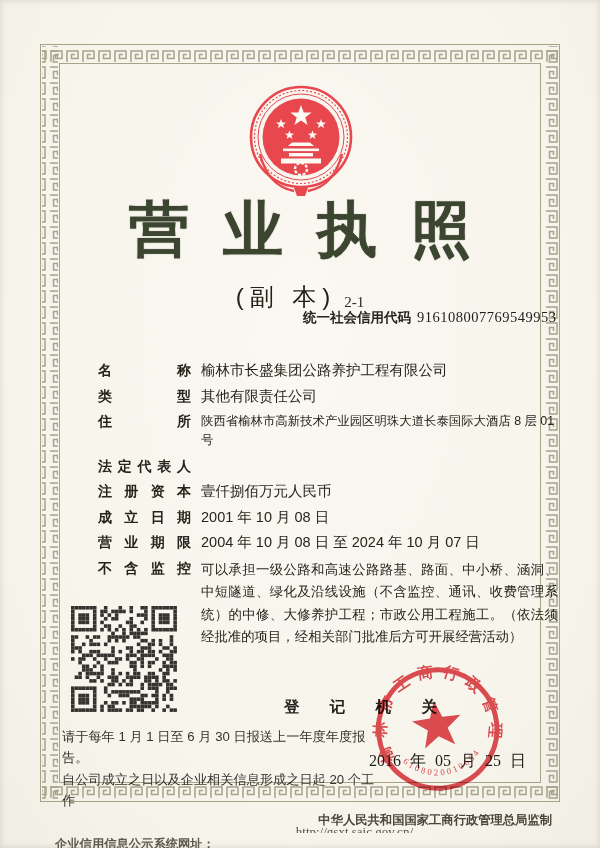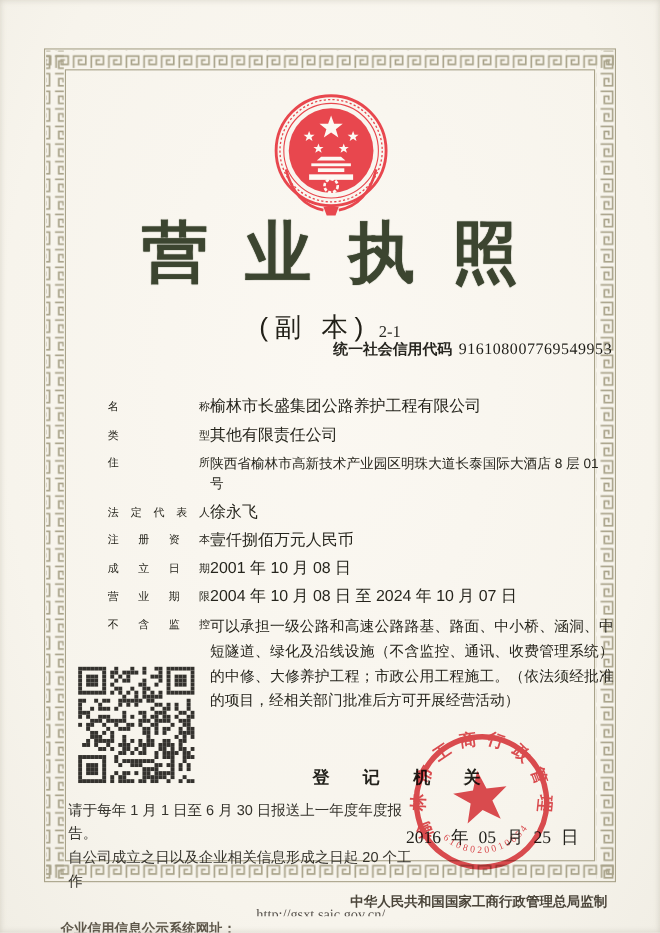--- a/index.html
+++ b/index.html
@@ -21,36 +21,36 @@
   .subtitle-row{left:0;right:0;top:281px;display:flex;justify-content:center;align-items:flex-end;gap:8px;}
   .subtitle{font-size:24px;color:#222018;letter-spacing:6px;font-weight:500;}
   .copy-number{font-size:15px;color:#2a2a24;font-family:"Liberation Serif", serif;padding-bottom:2px;}
   .credit-line{left:303px;top:309px;display:flex;align-items:baseline;}
   .credit-label{font-size:13.5px;font-weight:600;color:#26251f;}
   .credit-value{font-size:14.5px;margin-left:6px;color:#1e1d18;font-family:"Liberation Serif", serif;letter-spacing:.5px;}
   
   .fields{left:98px;top:361px;width:460px;}
   .field-row{display:flex;margin-bottom:6.5px;}
   .field-label{
-    flex:none;width:93px;font-size:10px;font-weight:400;color:#26251d;
+    flex:none;width:93px;font-size:14px;font-weight:700;color:#26251d;
     line-height:19px;text-align:justify;text-align-last:justify;
   }
-  .field-value{font-size:14.5px;color:#26251d;line-height:19px;width:362px;}
+  .field-value{margin-left:10px;font-size:14.5px;color:#26251d;line-height:19px;width:362px;}
   .field-value.small{font-size:12.4px;line-height:19px;}
   .field-value.scope{font-size:13.4px;line-height:22.6px;width:368px;text-align:justify;}
   
   .authority-label{left:284px;top:697px;font-size:15.5px;font-weight:600;color:#23221c;letter-spacing:13px;white-space:nowrap;}
   .reg-date{left:369px;top:751px;font-size:16px;color:#201f1a;font-family:"Liberation Serif", serif;white-space:nowrap;word-spacing:5px;}
   .stamp{left:364px;top:657px;width:148px;height:148px;opacity:.9;mix-blend-mode:multiply;transform:rotate(-8deg);}
   
   .notice{left:62px;top:726px;width:322px;}
   .notice div{font-size:13.2px;line-height:21.3px;color:#35332c;}
   
   .footer-left{left:55px;top:836px;font-size:12.3px;font-weight:600;color:#5e574a;}
-  .footer-url-clip{left:233px;top:822px;width:180px;height:11px;overflow:hidden;}
+  .footer-url-clip{left:233px;top:822px;width:180px;height:11px;overflow:hidden;text-align:right;}
   .footer-url{font-size:13px;color:#55504a;font-family:"Liberation Serif", serif;}
   .footer-right{right:48px;top:812px;font-size:12.3px;color:#4b453a;font-weight:600;}
   .qr{left:71px;top:606px;}
 </style>
 </head>
 <body>
 
 <div class="page">
 
   <svg class="abs" width="600" height="848" style="left:0;top:0;">
@@ -118,21 +118,20 @@
       <div class="field-row">
         <span class="field-label">类型</span>
         <span class="field-value">其他有限责任公司</span>
       </div>
       <div class="field-row">
         <span class="field-label">住所</span>
         <span class="field-value small">陕西省榆林市高新技术产业园区明珠大道长泰国际大酒店 8 层 01 号</span>
       </div>
       <div class="field-row">
         <span class="field-label">法定代表人</span>
-        <span class="field-value">徐永飞</span>
       </div>
       <div class="field-row">
         <span class="field-label">注册资本</span>
         <span class="field-value">壹仟捌佰万元人民币</span>
       </div>
       <div class="field-row">
         <span class="field-label">成立日期</span>
         <span class="field-value">2001 年 10 月 08 日</span>
       </div>
       <div class="field-row">

